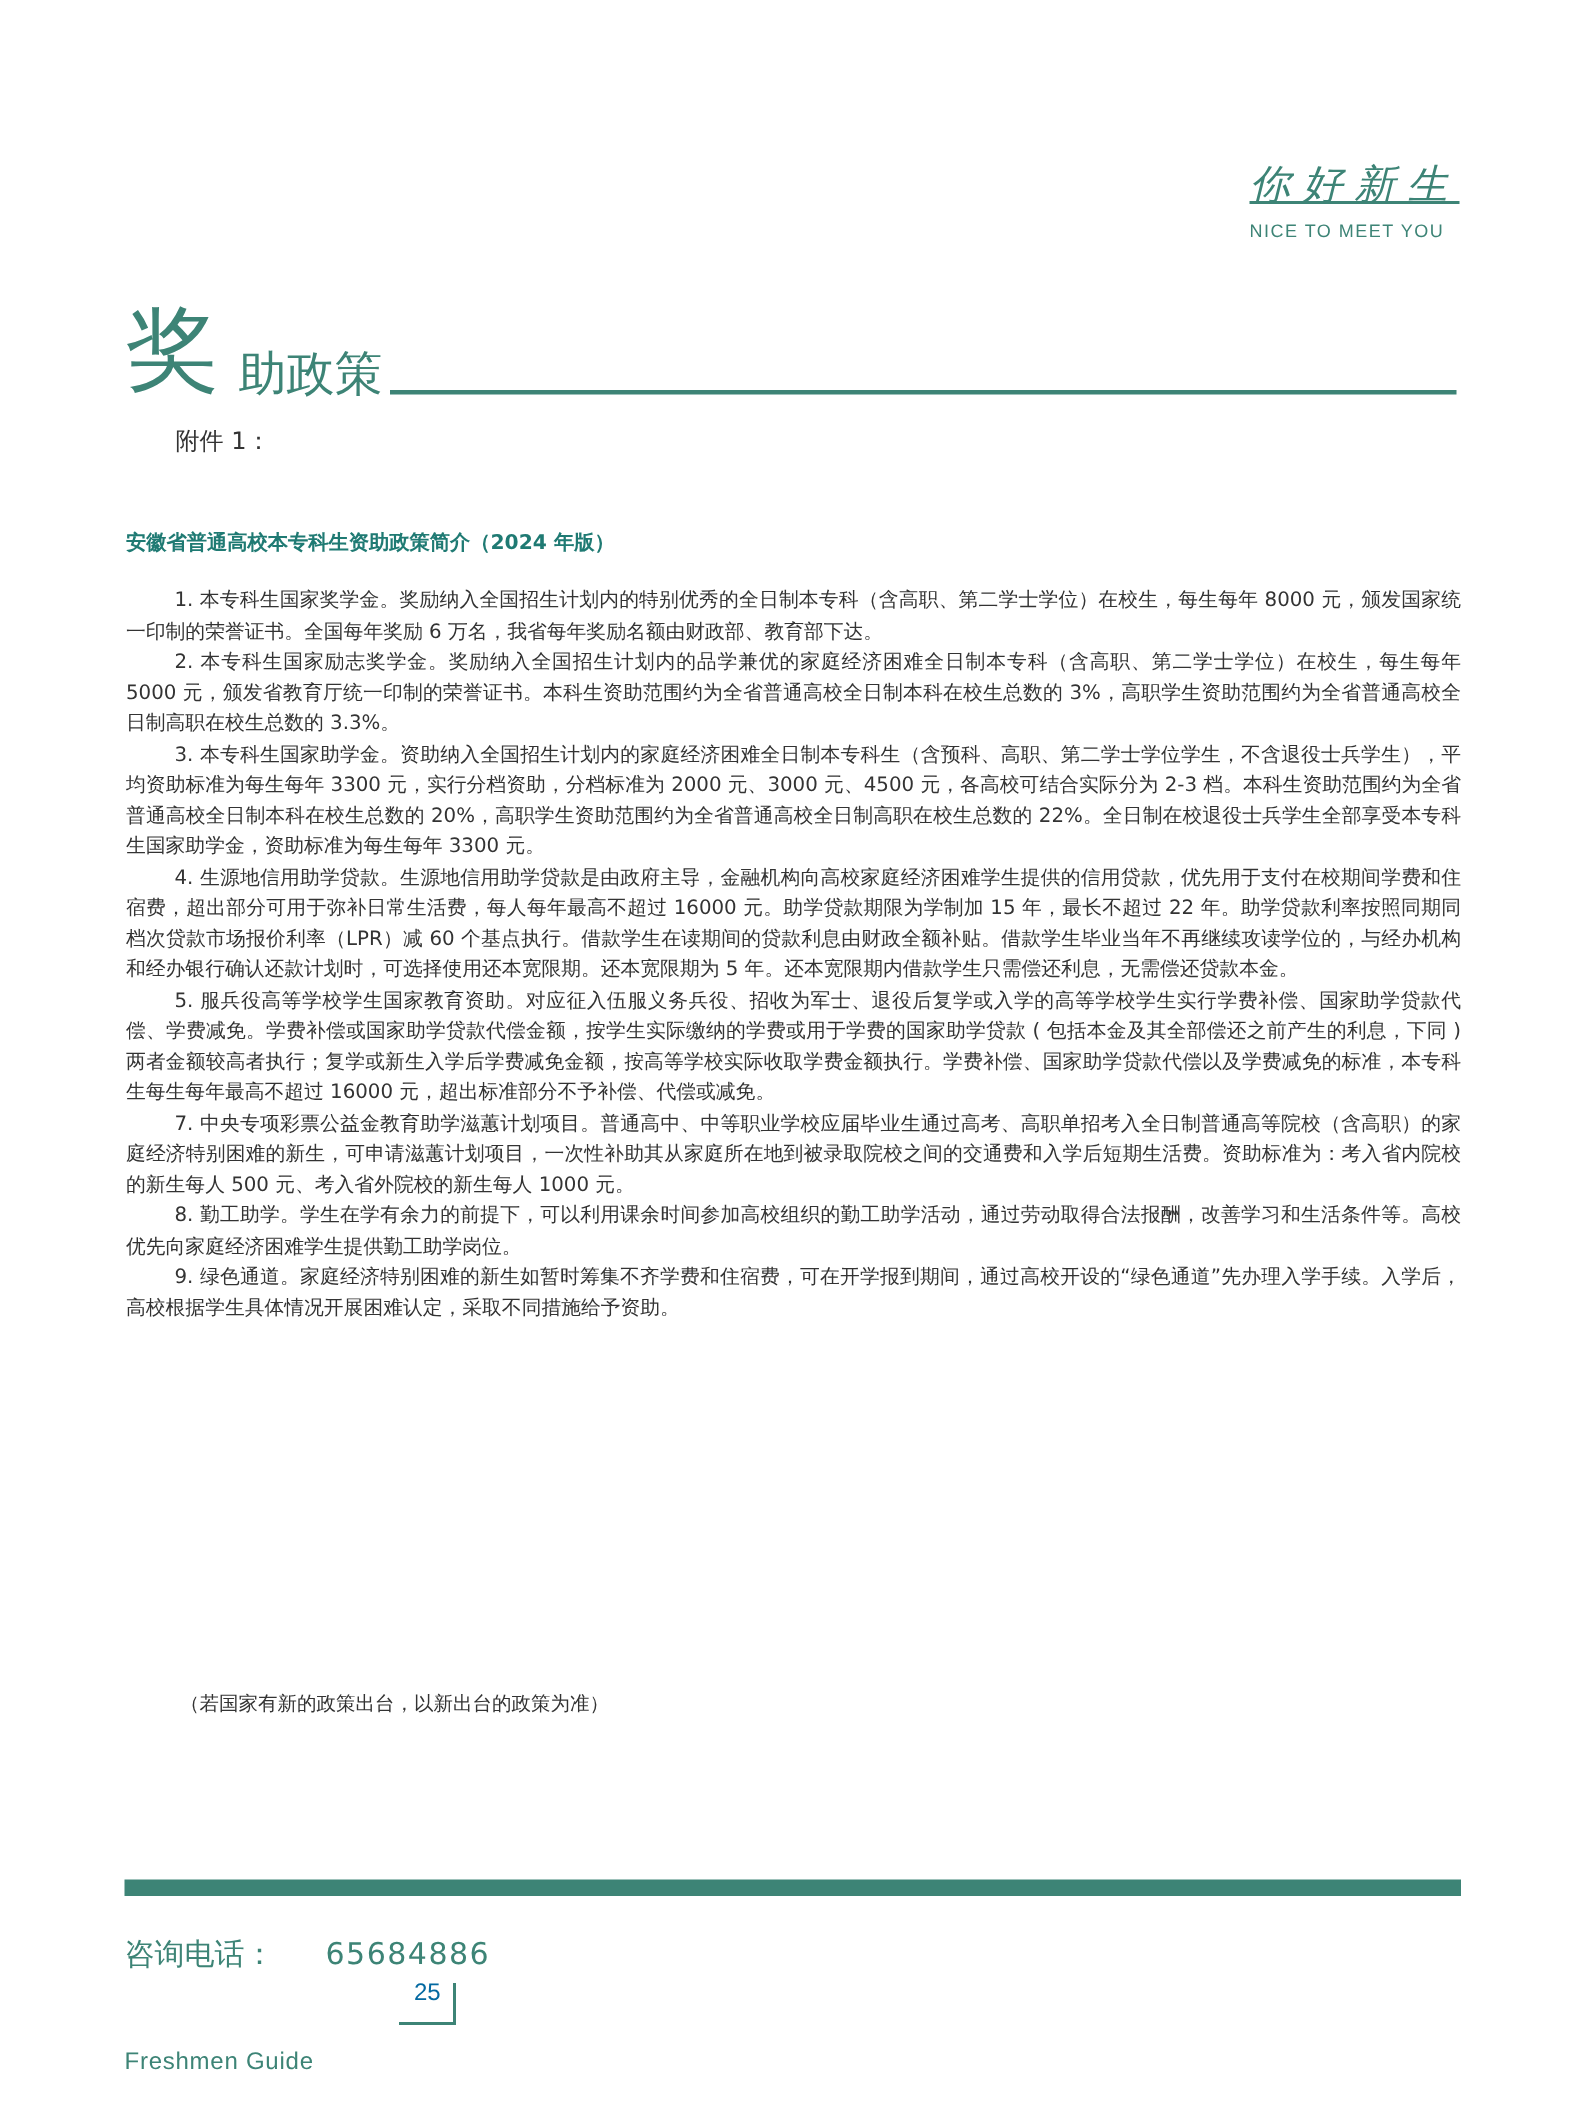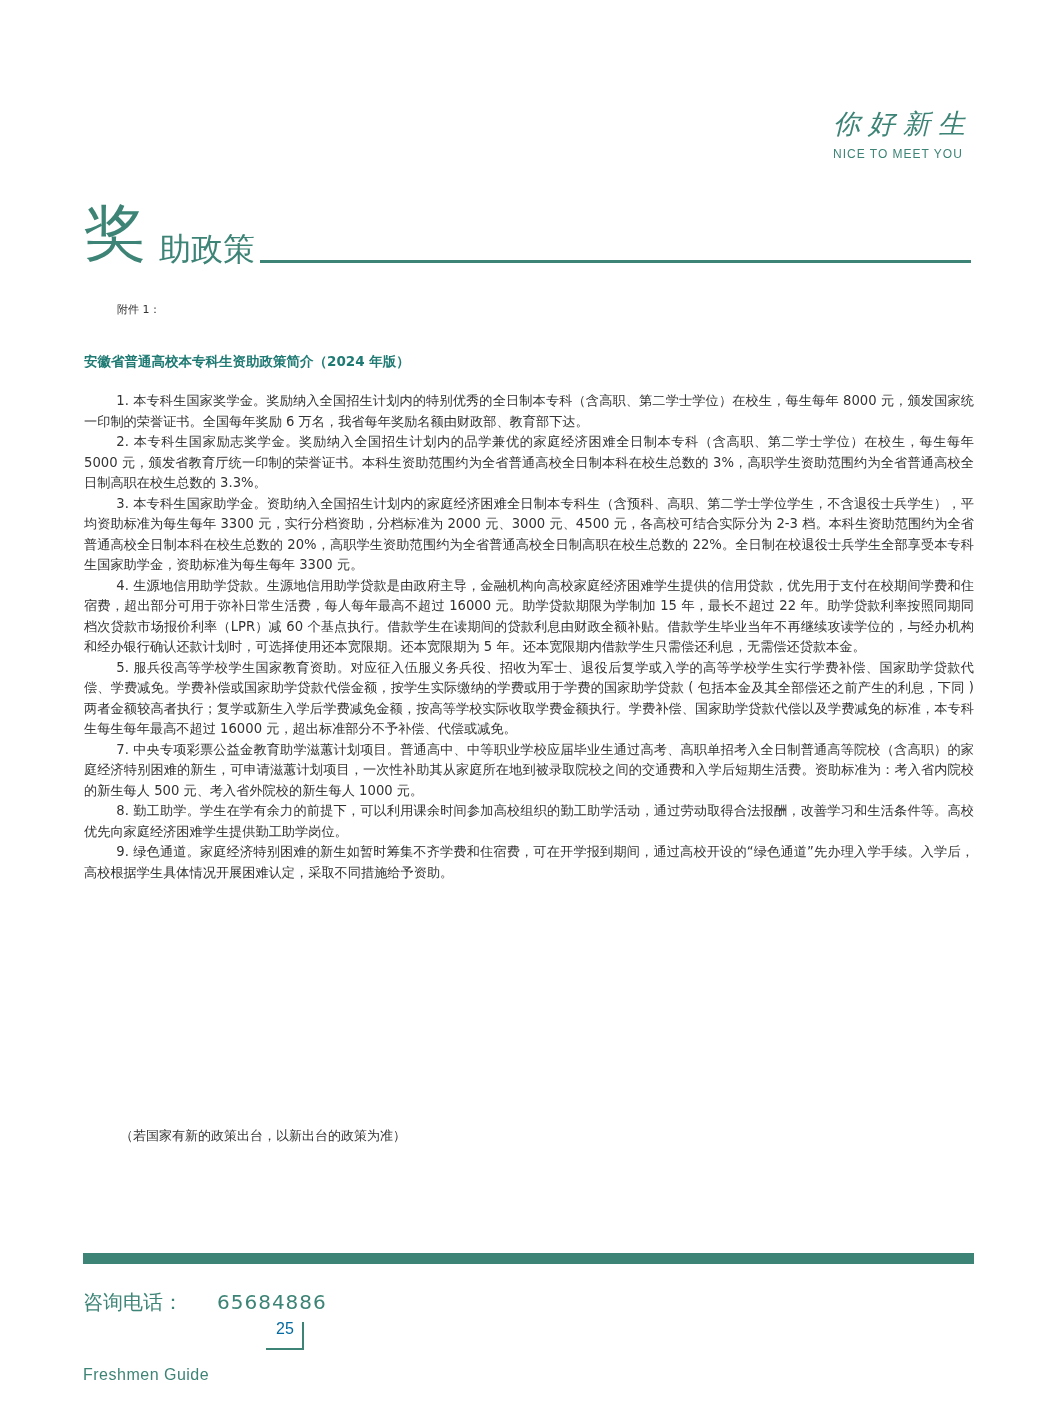--- a/index.html
+++ b/index.html
@@ -7,21 +7,21 @@
       width: 1049px; height: 1418px; position: relative; overflow: hidden;
       font-family: "DejaVu Sans", "Liberation Sans", sans-serif;
       color: #333333;
     }
     .greeting {
       position: absolute; left: 833px; top: 106px; width: 140px;
     }
     .greeting-cn {
       font-family: "DejaVu Serif", serif;
       font-size: 27px; color: #3d8476; letter-spacing: 8px;
-      font-weight: 300; line-height: 36px; font-style: italic;
+      font-weight: 300; line-height: 36px; font-style: italic; text-decoration: underline;
     }
     .greeting-en {
       font-family: "Liberation Sans", sans-serif;
       font-size: 12px; color: #3d8476; letter-spacing: 1px; margin-top: 5px;
       white-space: nowrap;
     }
     .section-head {
       position: absolute; left: 84px; top: 196px; height: 80px; width: 890px;
     }
     .big-char {
@@ -30,22 +30,22 @@
     }
     .sub-title {
       position: absolute; left: 75px; top: 36px;
       font-size: 32px; line-height: 34px; color: #3d8476;
     }
     .head-rule {
       position: absolute; left: 176px; top: 64px; width: 711px; height: 3px;
       background: #3d8476;
     }
     .attachment {
-      position: absolute; left: 117px; top: 302px;
-      font-size: 11px; color: #333;
+      position: absolute; left: 117px; top: 284px;
+      font-size: 16px; color: #333;
     }
     .doc-title {
       position: absolute; left: 84px; top: 353px; width: 890px;
       text-align: left; font-size: 13.5px; font-weight: bold; color: #1f7a73;
     }
     .body-text {
       position: absolute; left: 84px; top: 391px; width: 890px;
       font-size: 13.2px; line-height: 20.5px; color: #333;
       text-align: justify;
     }

